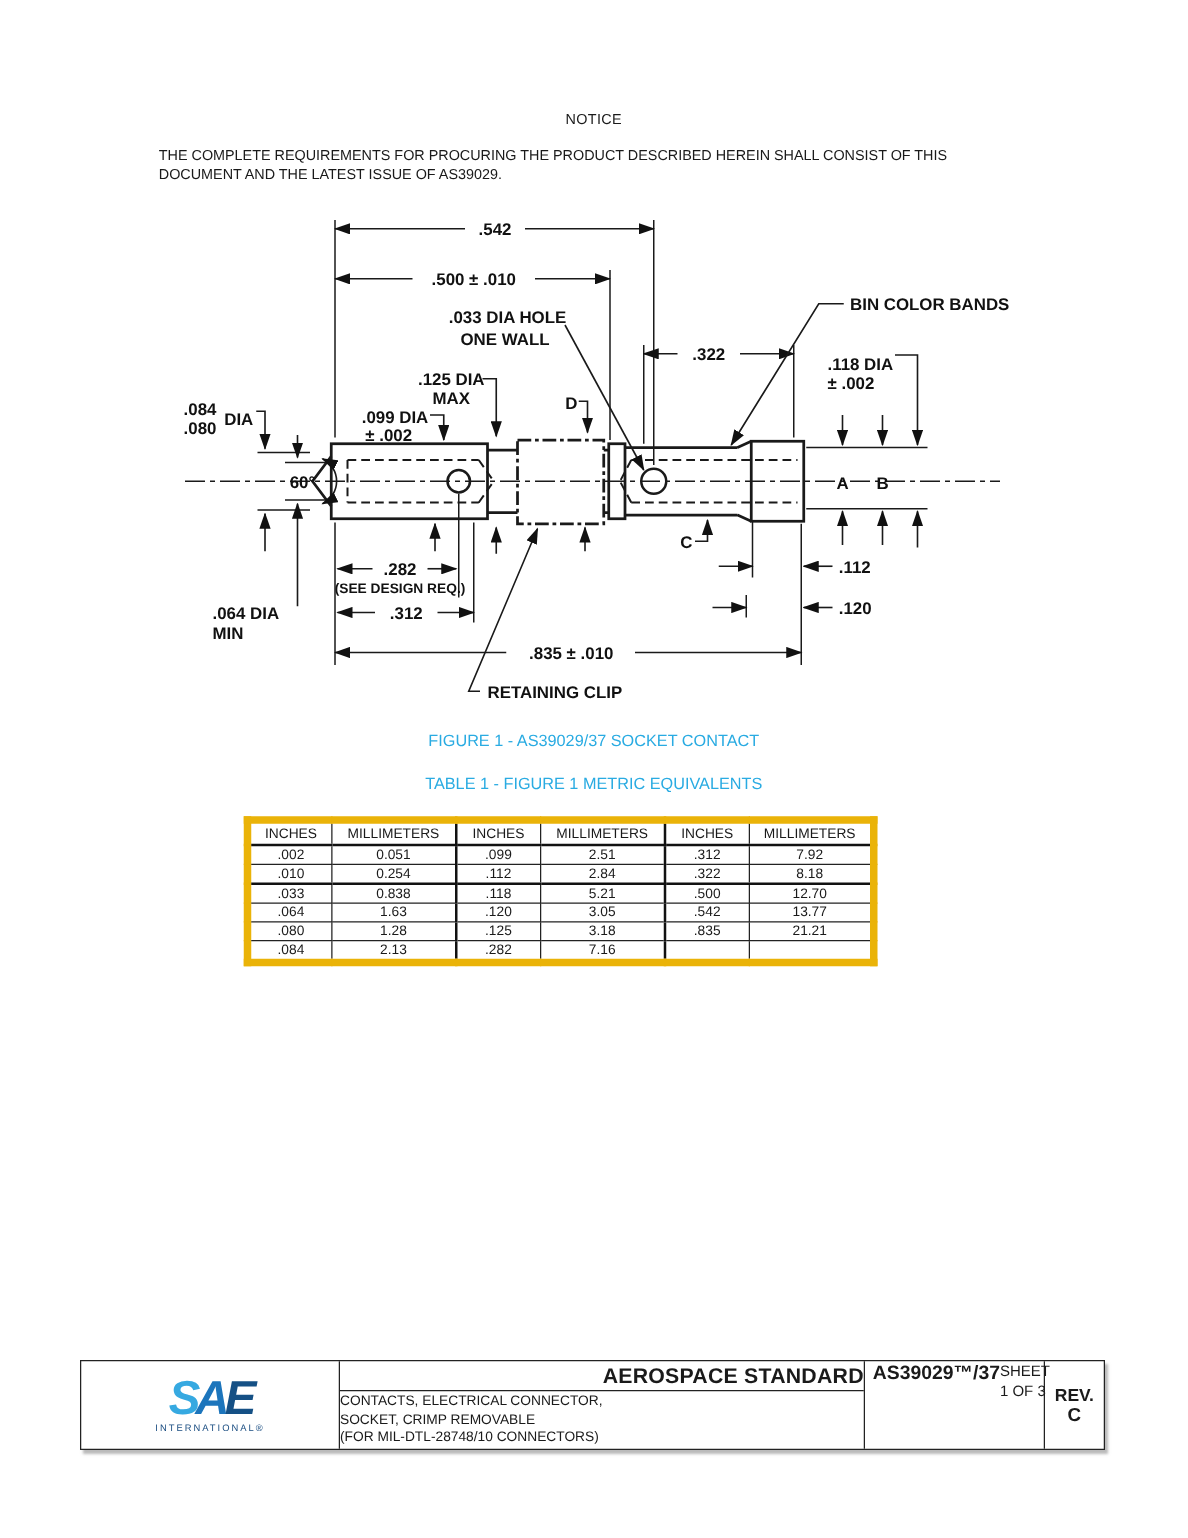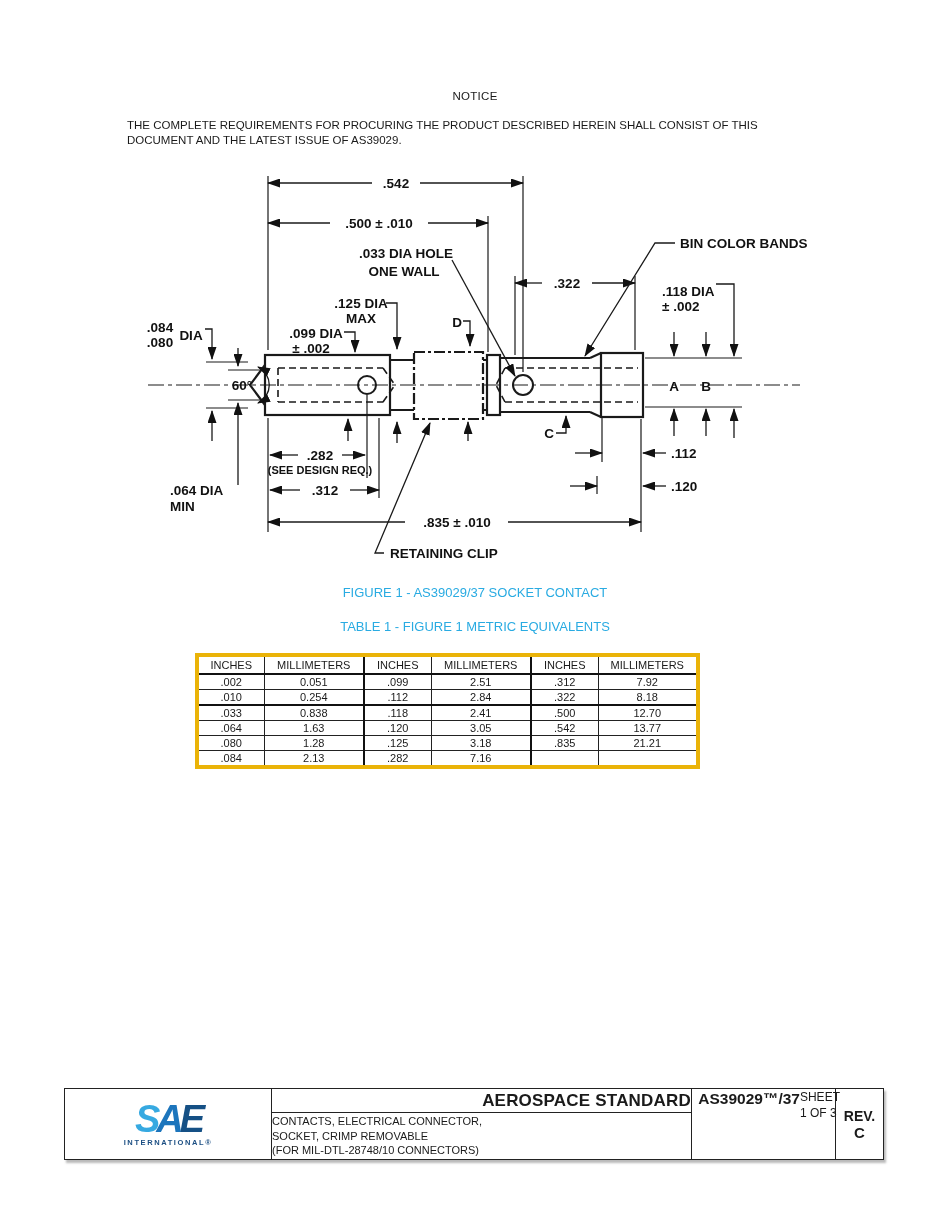--- a/index.html
+++ b/index.html
@@ -11,34 +11,34 @@
   .caption{position:absolute;left:0;width:950px;text-align:center;font-size:13px;color:#29ABE2;}
   #fig-caption{top:585px;}
   #tab-caption{top:619px;}
   svg text.dl{font-family:"Liberation Sans",sans-serif;font-weight:bold;font-size:13.5px;fill:#111;}
   svg text.sm{font-size:11px;}
   
   #t1{position:absolute;top:653px;left:195px;border-collapse:collapse;table-layout:fixed;}
   #t1 th,#t1 td{border:1px solid #222;font-size:11px;font-weight:normal;text-align:center;
         padding:0;height:14px;line-height:14px;font-family:"Liberation Sans",sans-serif;}
   #t1 th{height:16px;}
-  #t1{border:4px solid #eab308;}
+  #t1{border:6px solid #eab308;}
   #t1 .sep-r{border-right:2px solid #111;}
   #t1 tr.thick-b th, #t1 tr.thick-b td{border-bottom:2px solid #111;}
   #t1 col.ci{width:67px;} #t1 col.cm{width:100px;}
   
   #footer{position:absolute;top:1088px;left:64px;width:820px;height:72px;display:flex;
         border:1.5px solid #222;box-sizing:border-box;background:#fff;
         box-shadow:2px 3px 2px rgba(130,130,130,.55);}
   .fcell{box-sizing:border-box;height:100%;}
   #logo-cell{width:207px;border-right:1.5px solid #222;display:flex;flex-direction:column;
         align-items:center;justify-content:center;}
   .sae{font-weight:bold;font-style:italic;font-size:38px;line-height:34px;letter-spacing:-4px;}
   .sae .s{color:#36A9E1;} .sae .a{color:#1C75BC;} .sae .e{color:#155085;}
-  .intl{font-size:7.5px;font-weight:bold;color:#1B4E82;letter-spacing:1.6px;margin-top:2px;}
+  .intl{font-size:7.5px;font-weight:normal;color:#1B4E82;letter-spacing:1.6px;margin-top:2px;}
   #title-cell{width:420px;border-right:1.5px solid #222;display:flex;flex-direction:column;}
   .as-title{height:23px;border-bottom:1.5px solid #222;text-align:right;font-weight:bold;
         font-size:17px;line-height:23px;letter-spacing:.2px;}
   .as-sub{flex:1;display:flex;flex-direction:column;justify-content:center;text-align:left;
         font-size:11px;line-height:14.5px;}
   #doc-cell{width:144px;border-right:1.5px solid #222;display:flex;flex-direction:row;
         justify-content:center;padding-left:11px;}
   .doc-num{font-weight:bold;font-size:15.5px;line-height:19px;}
   .doc-sheet{font-size:12px;line-height:16px;}
   #rev-cell{flex:1;display:flex;flex-direction:column;justify-content:center;text-align:center;
@@ -200,21 +200,21 @@
       <td class="sep-r">0.254</td>
       <td>.112</td>
       <td class="sep-r">2.84</td>
       <td>.322</td>
       <td>8.18</td>
     </tr>
     <tr>
       <td>.033</td>
       <td class="sep-r">0.838</td>
       <td>.118</td>
-      <td class="sep-r">2.41</td>
+      <td class="sep-r">5.21</td>
       <td>.500</td>
       <td>12.70</td>
     </tr>
     <tr>
       <td>.064</td>
       <td class="sep-r">1.63</td>
       <td>.120</td>
       <td class="sep-r">3.05</td>
       <td>.542</td>
       <td>13.77</td>

